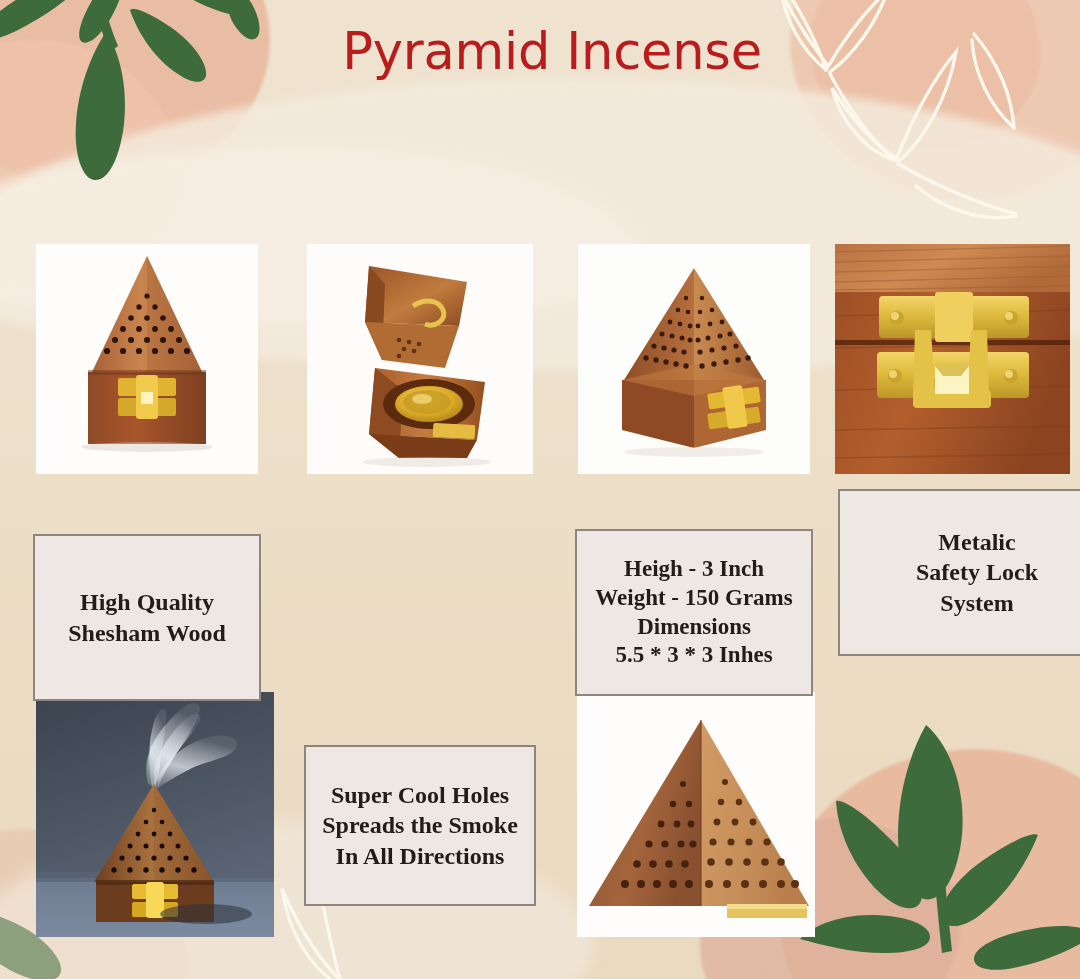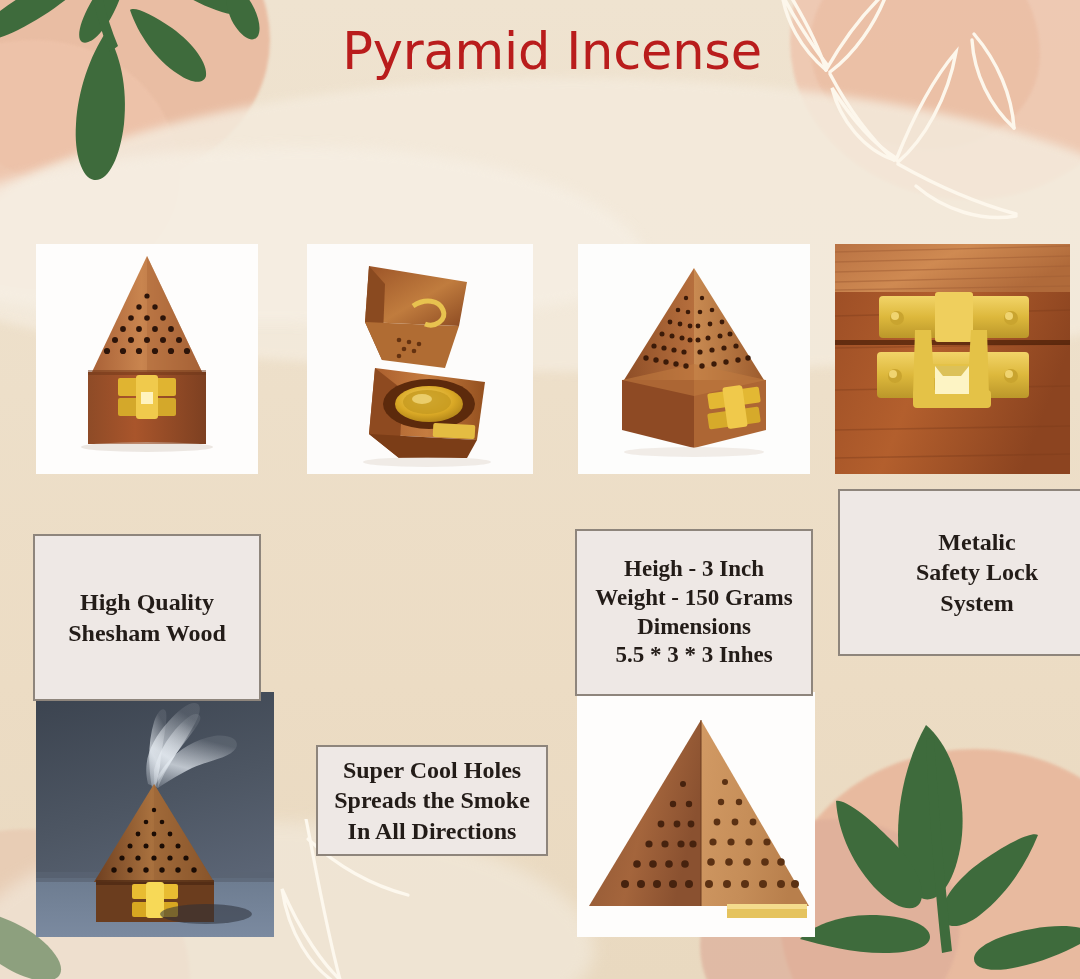--- a/index.html
+++ b/index.html
@@ -192,21 +192,21 @@
   #cap-3 { left: 575px; top: 489px; width: 238px; height: 167px; margin-top: 40px; }
   #cap-4 { left: 838px; top: 489px; width: 278px; height: 167px; }
 
   #cap-1 .caption-text { font-size: 24px; }
   #cap-2 .caption-text { font-size: 24px; }
   #cap-3 .caption-text { font-size: 23px; }
   #cap-4 .caption-text { font-size: 24px; }
 
   
   #photo-5 { left: 36px;  top: 692px; width: 238px; height: 245px; background:#3d4550; }
-  #cap-5   { left: 316px; top: 745px; width: 232px; height: 111px; }
+  #cap-5   { left: 304px; top: 745px; width: 232px; height: 161px; }
   #cap-5 .caption-text { font-size: 24px; }
   #photo-6 { left: 577px; top: 692px; width: 238px; height: 245px; }
 
   
   .photo-art { position: absolute; inset: 0; }
   .photo-art svg { display: block; width: 100%; height: 100%; }
 </style>
 </head>
 <body>
 

